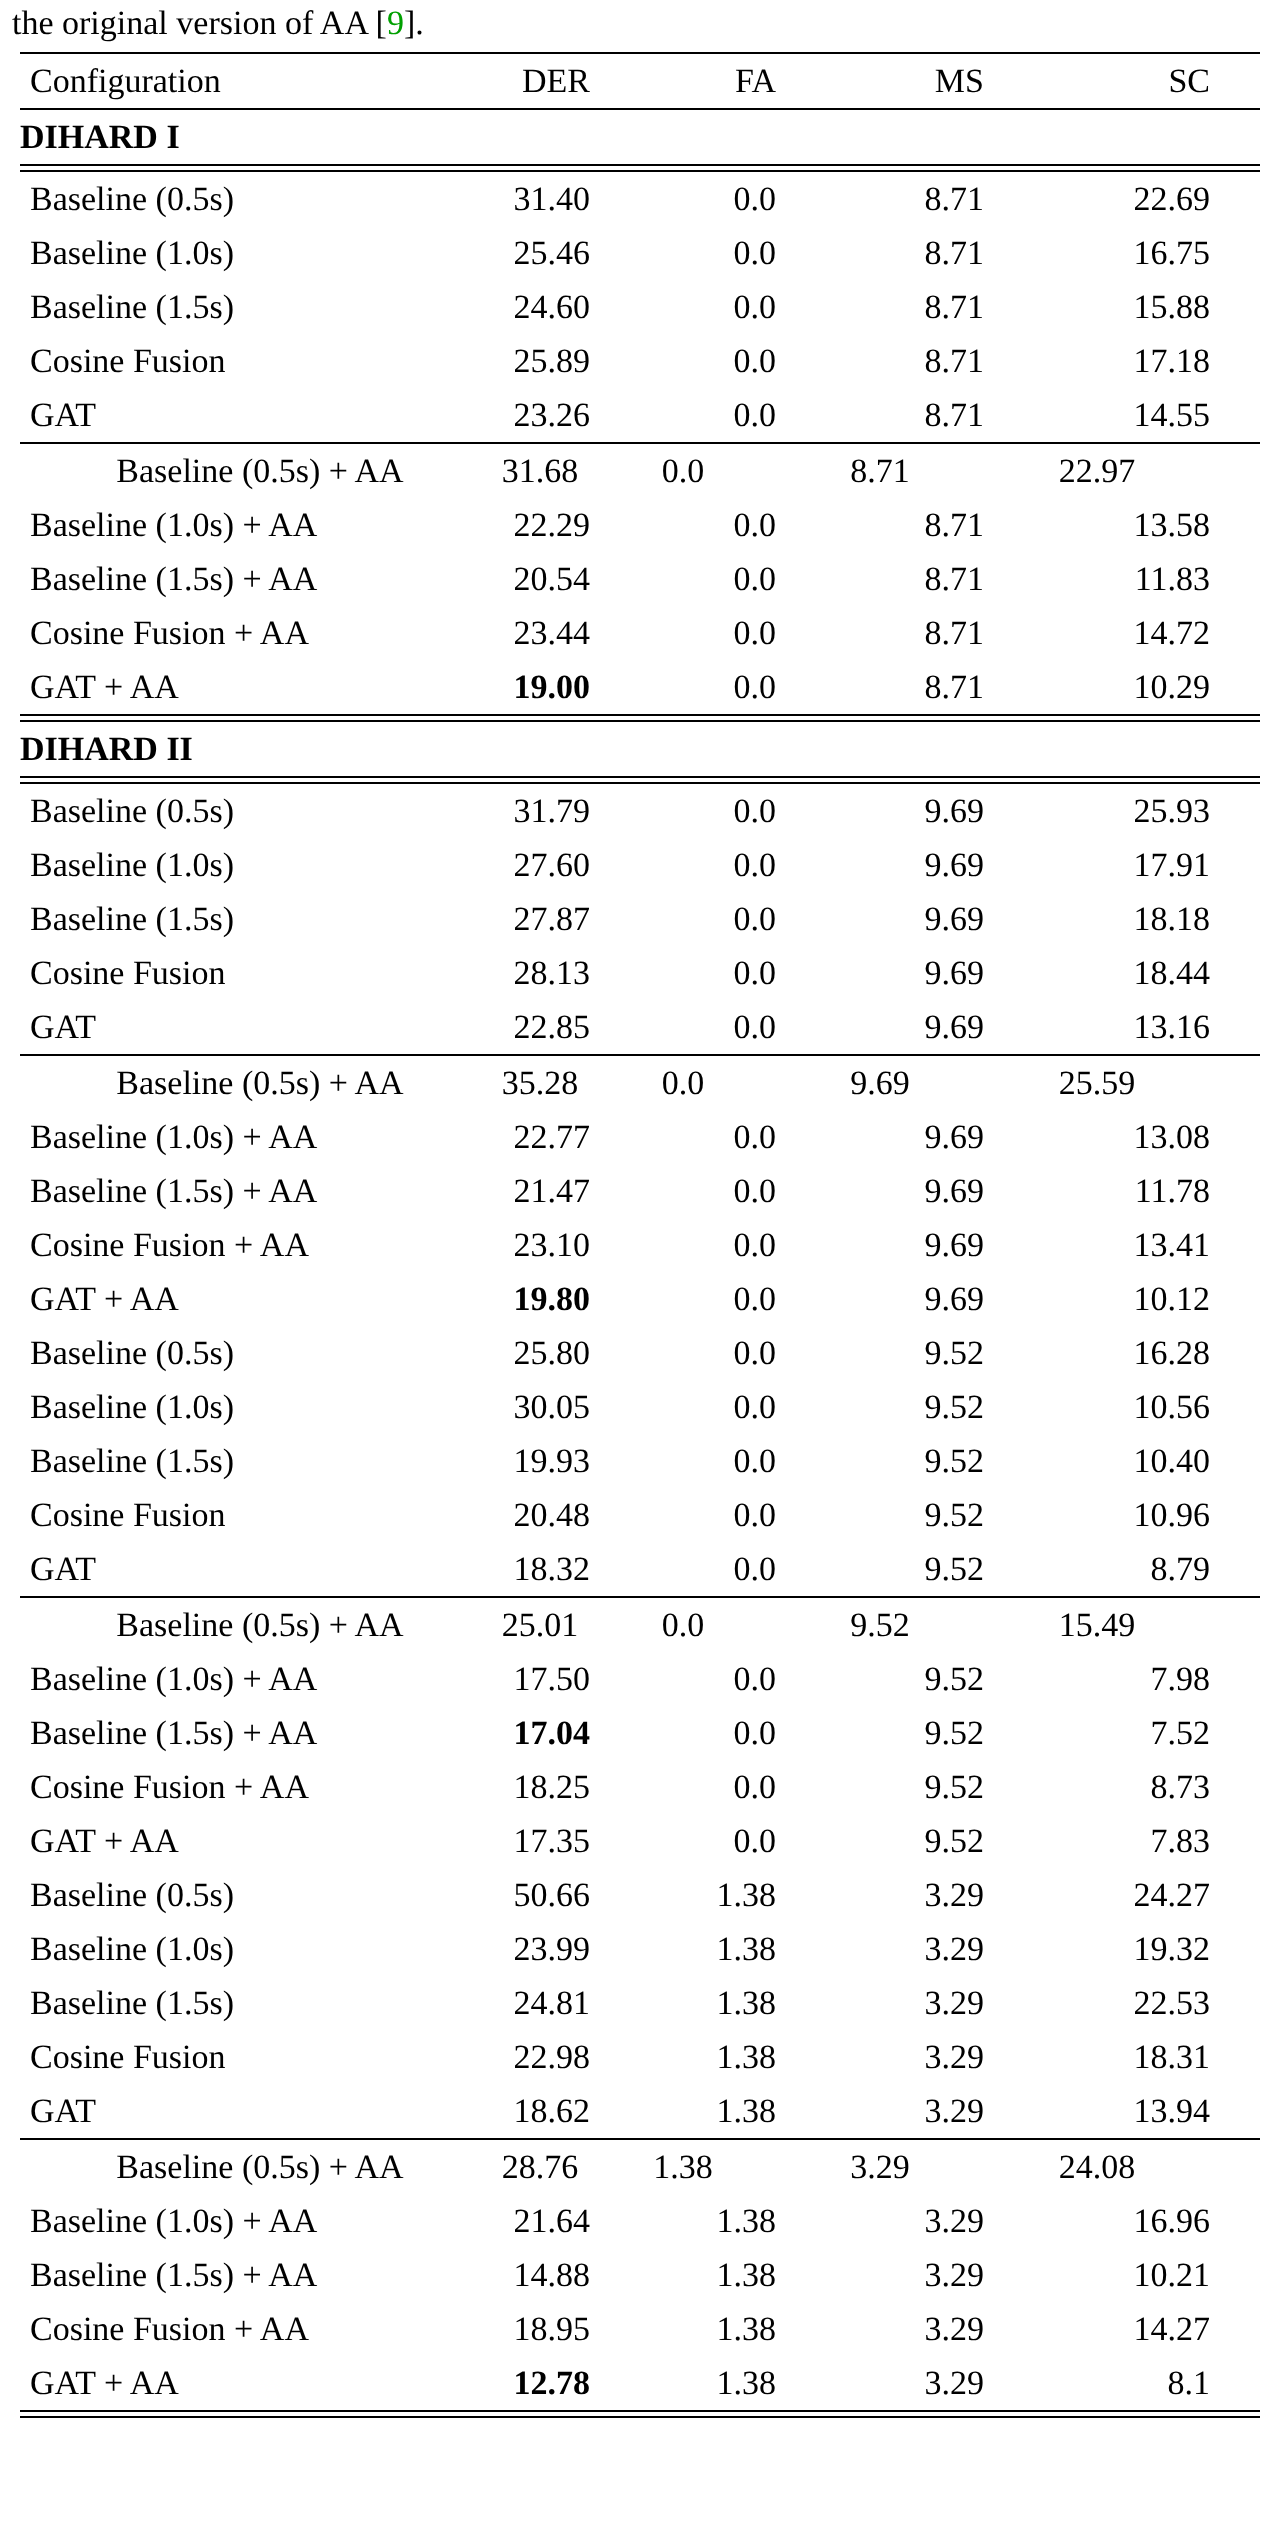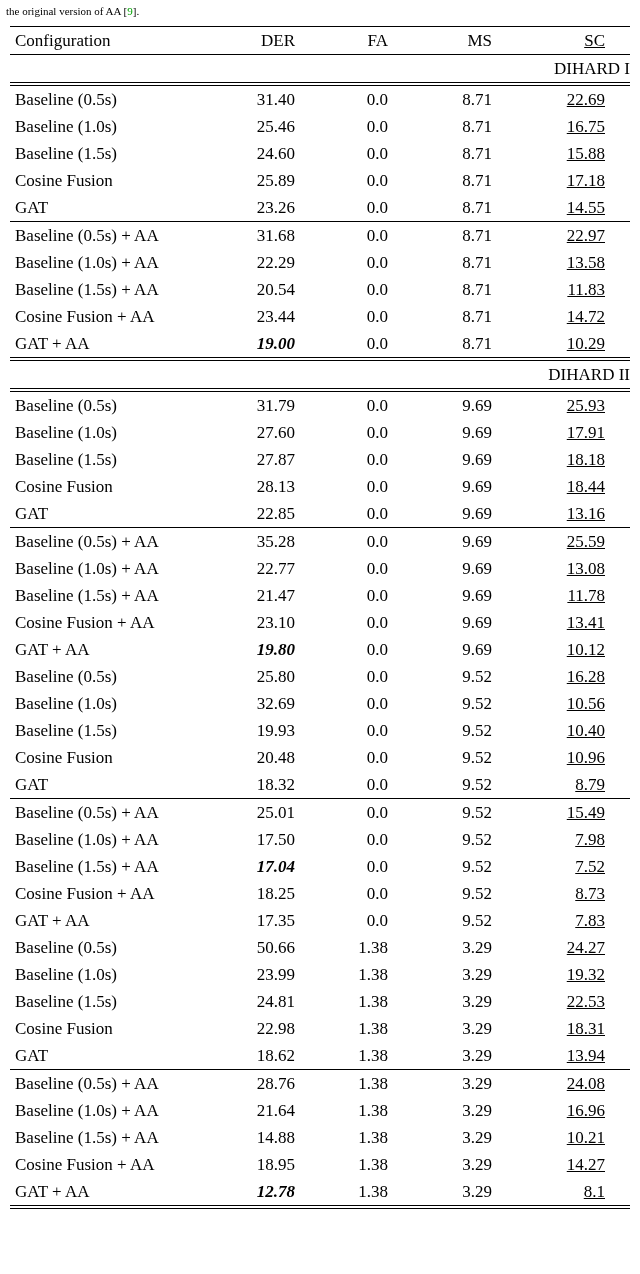--- a/index.html
+++ b/index.html
@@ -12,21 +12,21 @@
     font-family: "Liberation Serif", serif;
     color: #000000;
   }
   .page {
     width: 640px;
     box-sizing: border-box;
   }
   .caption {
     margin: 0 0 4px 0;
     padding: 1px 6px 0 6px;
-    font-size: 11px;
+    font-size: 17px;
     line-height: 21px;
   }
   .cite {
     color: #00A000;
     text-decoration: none;
     cursor: pointer;
   }
   table.results {
     border-collapse: collapse;
     table-layout: fixed;
@@ -48,42 +48,41 @@
   }
   th.config, td.config {
     text-align: left;
     padding-left: 5px;
   }
   th.num, td.num {
     text-align: right;
   }
   td.sc, th.sc {
     padding-right: 25px;
-    text-decoration: underline;
   }
   td.bold {
     font-weight: bold;
-    font-style: italic;
   }
   .header-row th {
     border-top: 1.5px solid #000;
     border-bottom: 1.5px solid #000;
     margin-left: 12px;
   }
   .section-title td {
     border-top: 4px double #000;
     border-bottom: 4px double #000;
-    font-weight: normal;
-    text-align: right;
+    font-weight: bold;
+    text-align: left;
   }
   tbody tr:first-child td {
     border-top: none; 
   }
   .group-start td {
     border-top: 1.5px solid #000;
+    text-align: center;
   }
   tbody tr:last-child td {
     border-bottom: 4px double #000;
   }
 </style>
 </head>
 <body>
 
 <div class="page">
 
@@ -255,21 +254,21 @@
         </tr>
         <tr class="data-row">
           <td class="config">Baseline (0.5s)</td>
           <td class="num">25.80</td>
           <td class="num">0.0</td>
           <td class="num">9.52</td>
           <td class="num sc">16.28</td>
         </tr>
         <tr class="data-row">
           <td class="config">Baseline (1.0s)</td>
-          <td class="num">32.69</td>
+          <td class="num">30.05</td>
           <td class="num">0.0</td>
           <td class="num">9.52</td>
           <td class="num sc">10.56</td>
         </tr>
         <tr class="data-row">
           <td class="config">Baseline (1.5s)</td>
           <td class="num">19.93</td>
           <td class="num">0.0</td>
           <td class="num">9.52</td>
           <td class="num sc">10.40</td>

